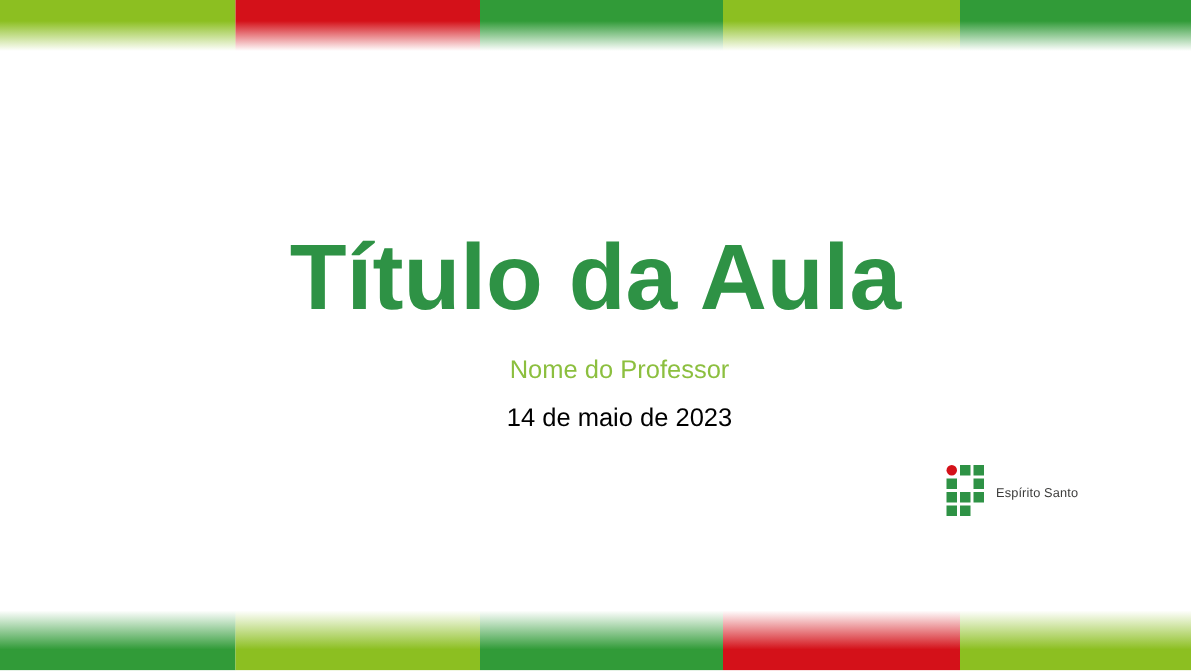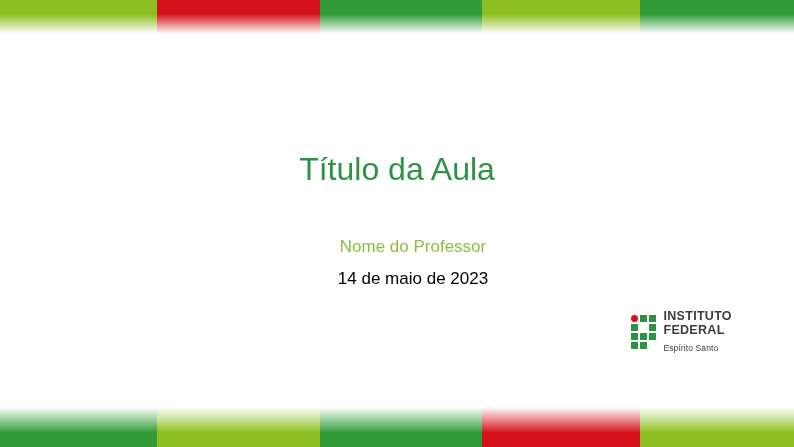--- a/index.html
+++ b/index.html
@@ -45,22 +45,22 @@
         var(--c) 14px, rgba(255,255,255,0) 40px);
   }
 
   
   .title {
     position: absolute;
     left: 0;
     top: 152px;
     width: 794px;
     text-align: center;
-    font-size: 32px;
-    font-weight: normal;
+    font-size: 62px;
+    font-weight: bold;
     letter-spacing: 0px;
     line-height: 1.1;
     margin: 0;
   }
   .subtitle-block {
     position: absolute;
     left: 0;
     top: 238px;
     width: 794px;
     text-align: center;
@@ -157,21 +157,20 @@
       <span class="logo-cell blank"></span>
       <span class="logo-cell"></span>
       <span class="logo-cell"></span>
       <span class="logo-cell"></span>
       <span class="logo-cell"></span>
       <span class="logo-cell"></span>
       <span class="logo-cell"></span>
       <span class="logo-cell blank"></span>
     </div>
     <div class="logo-text">
-      <span class="logo-title">INSTITUTO FEDERAL</span>
       <span class="logo-sub">Espírito Santo</span>
     </div>
   </div>
 
   <div class="bar-strip bottom">
     <div class="bar-seg" style="--c:#319B38; width:157px;"></div>
     <div class="bar-seg" style="--c:#8CBF21; width:163px;"></div>
     <div class="bar-seg" style="--c:#319B38; width:162px;"></div>
     <div class="bar-seg" style="--c:#D41119; width:158px;"></div>
     <div class="bar-seg" style="--c:#8CBF21; width:154px;"></div>

